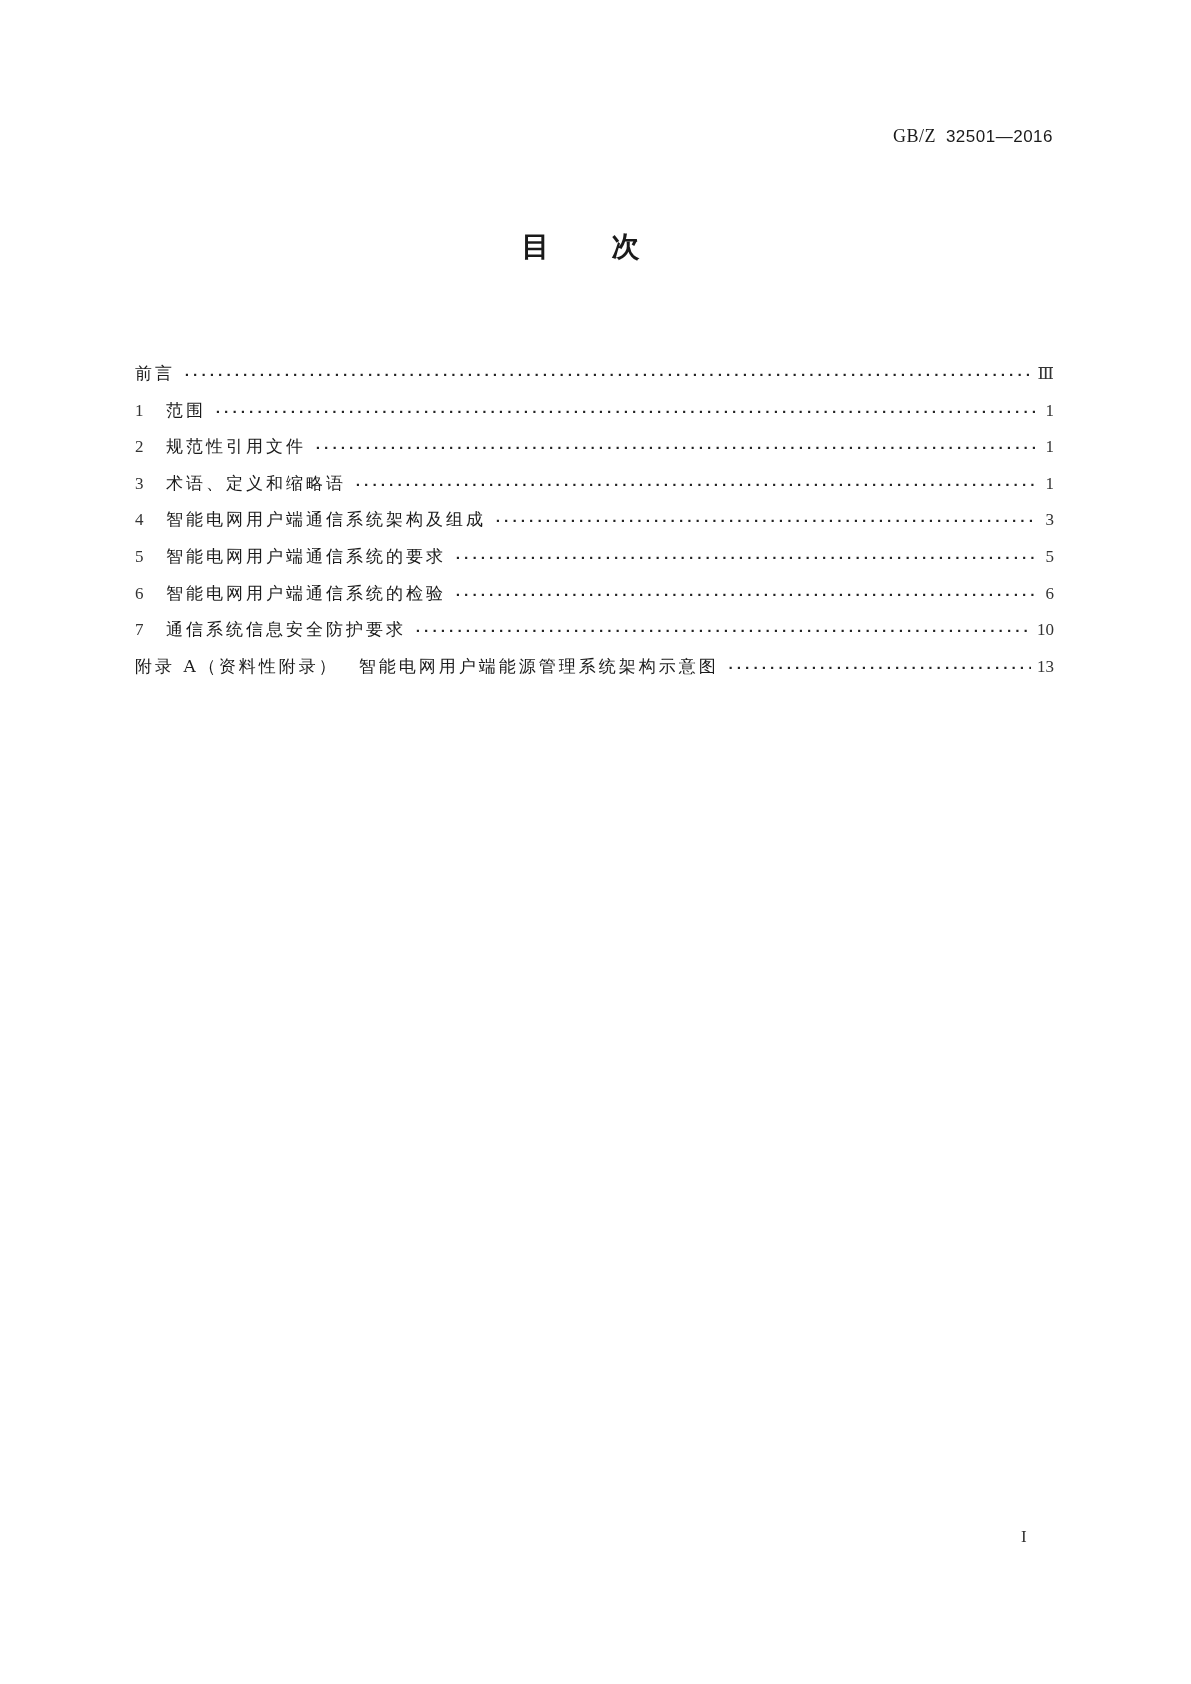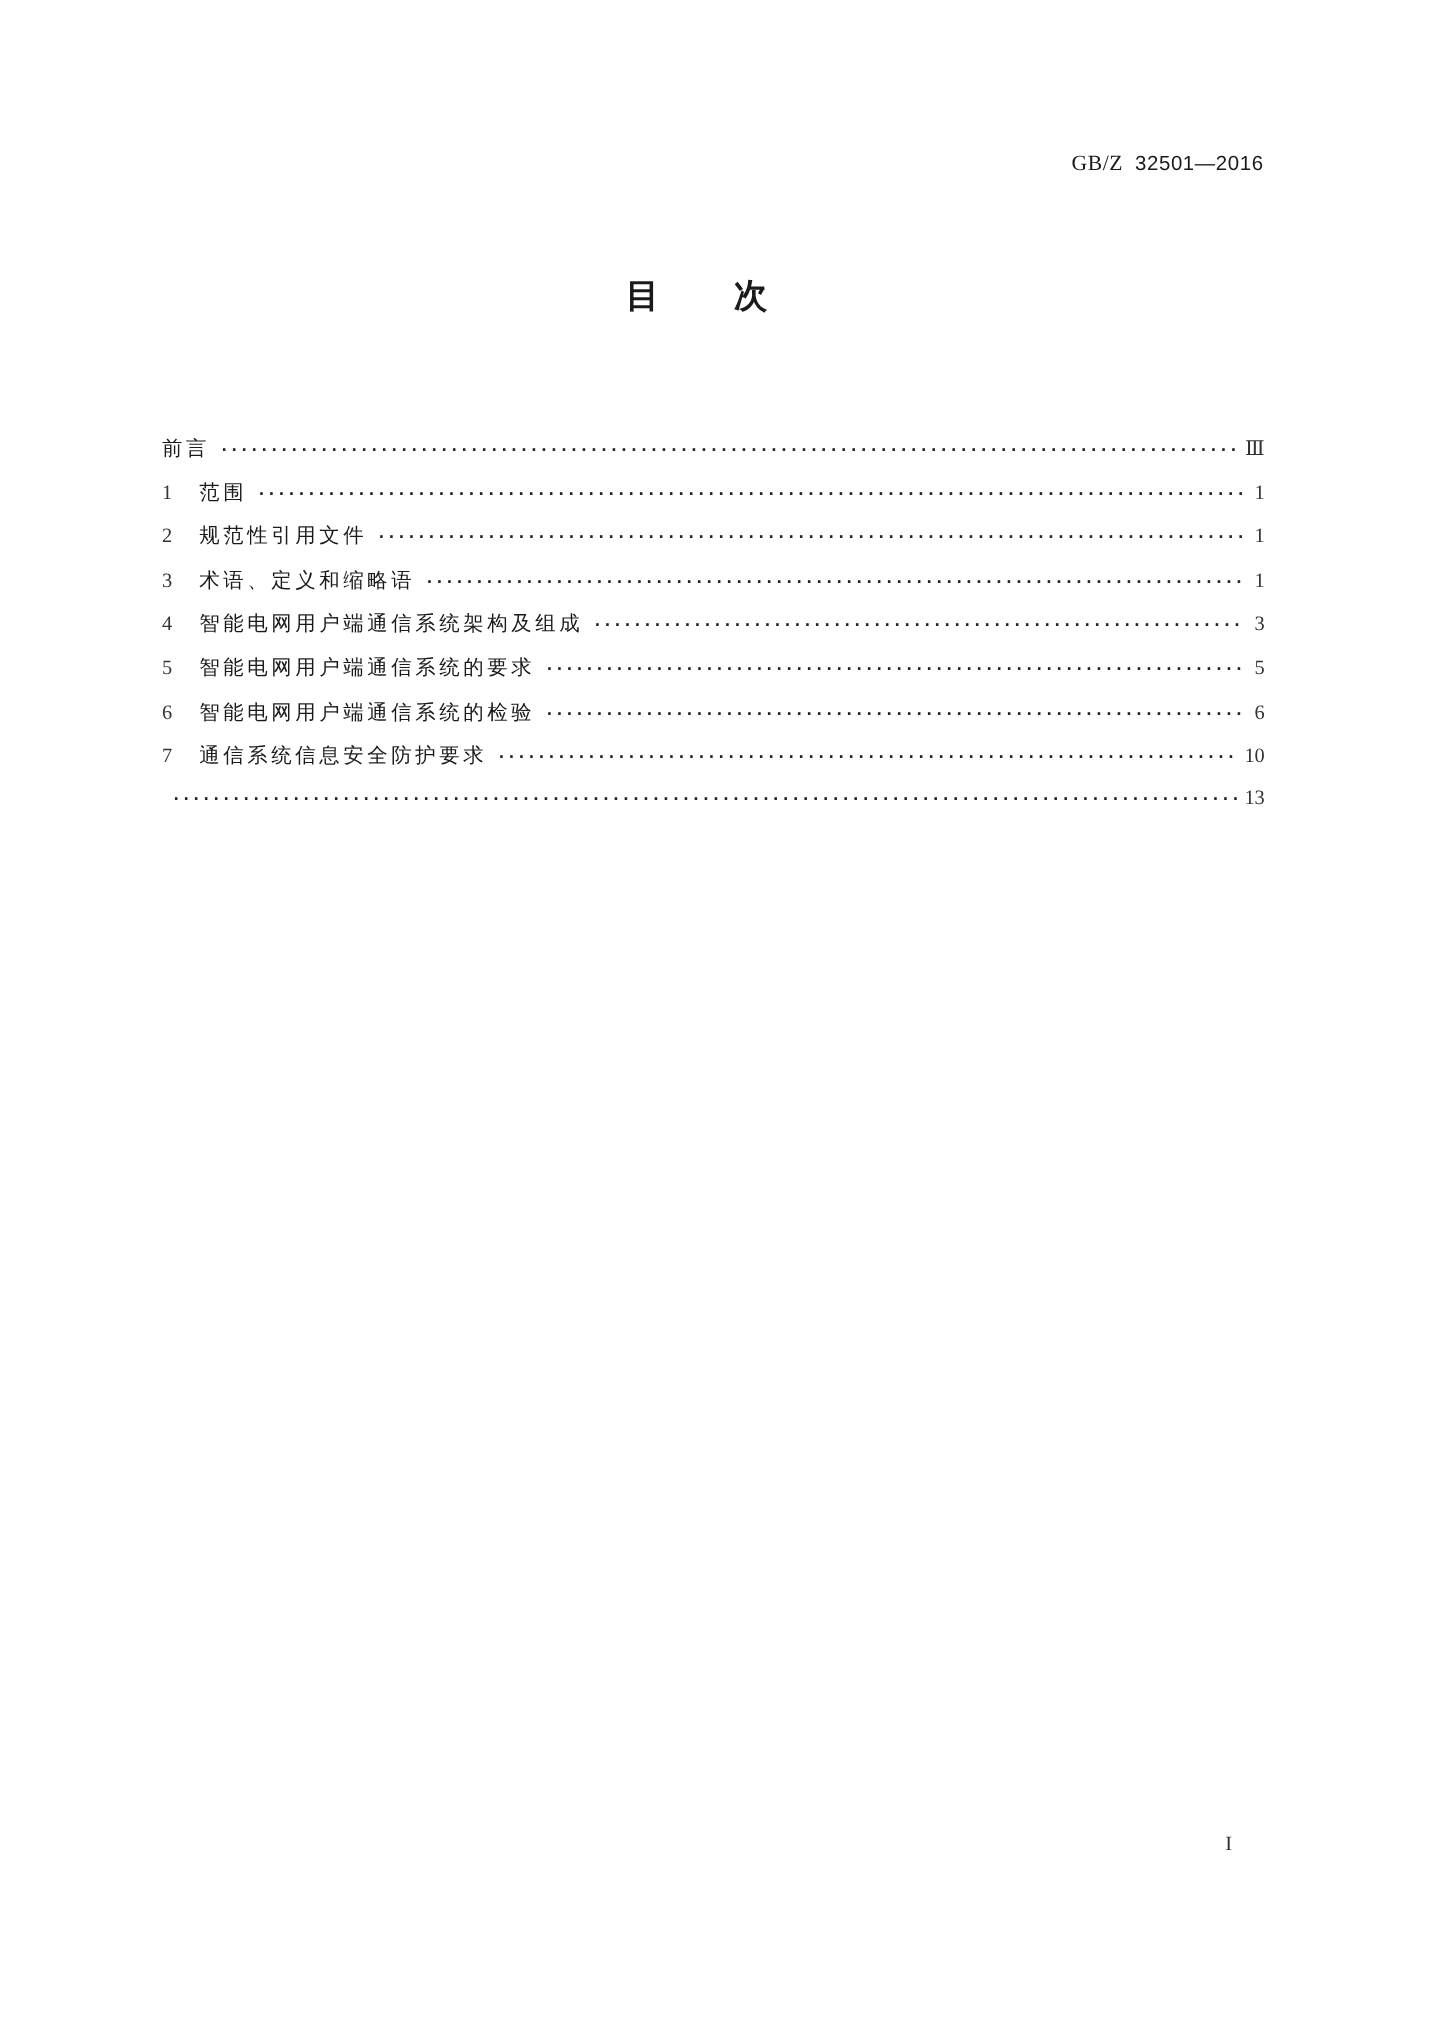--- a/index.html
+++ b/index.html
@@ -151,18 +151,19 @@
     <span class="toc-leader"></span>
     <span class="toc-page">6</span>
   </div>
   <div class="toc-row">
     <span class="toc-num">7</span>
     <span class="toc-label">通信系统信息安全防护要求</span>
     <span class="toc-leader"></span>
     <span class="toc-page">10</span>
   </div>
   <div class="toc-row">
+    <span class="toc-label">附录 A（资料性附录）　智能电网用户端能源管理系统架构示意图</span>
     <span class="toc-leader"></span>
     <span class="toc-page">13</span>
   </div>
 </div>
 
 <div class="page-footer">I</div>
 
 </body></html>

